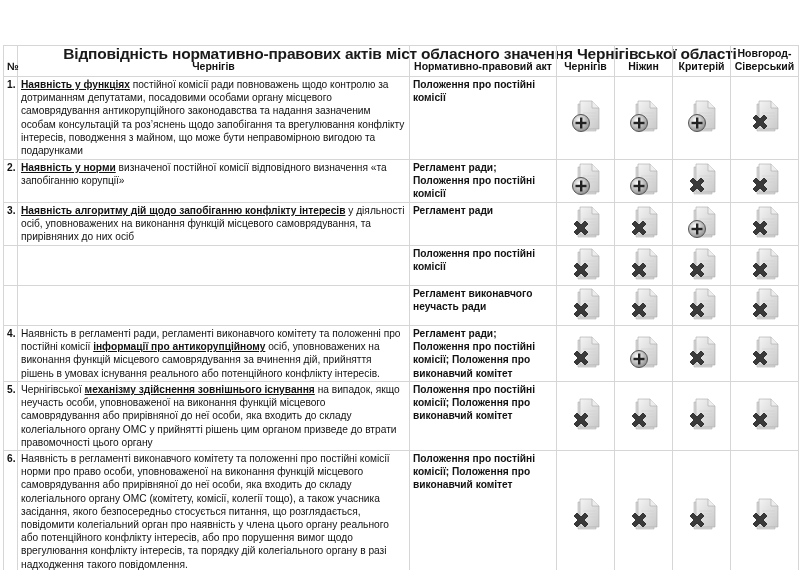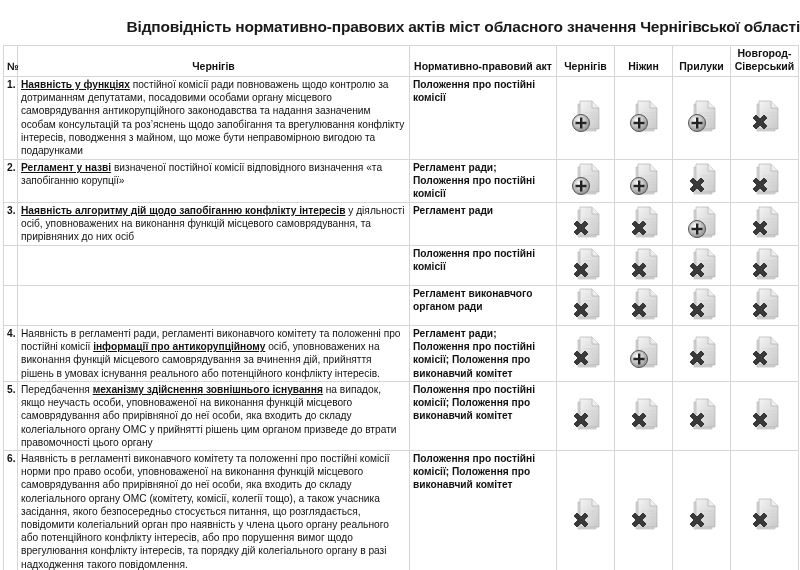--- a/index.html
+++ b/index.html
@@ -1,17 +1,17 @@
 <!DOCTYPE html>
 <html><head>
 <meta charset="utf-8">
 <style>
   html, body { margin: 0; padding: 0; background: #ffffff; }
   body { width: 800px; height: 570px; overflow: hidden; font-family: "Liberation Sans", sans-serif; color: #111; }
-  .title { text-align: right; font-size: 15.5px; font-weight: bold; line-height: 21px; padding-top: 16px; height: 44px; color: #1a1a1a; letter-spacing: -0.2px; }
+  .title { text-align: center; font-size: 15.5px; font-weight: bold; line-height: 21px; padding-top: 16px; height: 44px; color: #1a1a1a; letter-spacing: -0.2px; margin-top: 27px; }
   table { border-collapse: collapse; position: absolute; left: 3px; top: 45px; width: 795px; table-layout: fixed; }
   td, th { border: 1px solid #d6d6d6; vertical-align: top; font-size: 10.2px; line-height: 13.2px; padding: 1px 3px; }
   th { font-weight: bold; vertical-align: bottom; text-align: center; padding-bottom: 3px; font-size: 10.5px; line-height: 13px; }
   th.num { text-align: left; }
   td.num { font-weight: bold; padding-left: 3px; }
   td.act { font-weight: bold; }
   td.icon { text-align: center; vertical-align: middle; padding: 0; }
   b { font-weight: bold; text-decoration: underline; }
   .doc-icon { display: inline-block; width: 34px; height: 36px; position: relative; }
   .doc-icon svg { width: 34px; height: 36px; display: block; }
@@ -33,21 +33,21 @@
     <col style="width:58px">
     <col style="width:68px">
   </colgroup>
   <thead>
     <tr style="height:30px">
       <th class="num">№</th>
       <th>Чернігів</th>
       <th>Нормативно-правовий акт</th>
       <th>Чернігів</th>
       <th>Ніжин</th>
-      <th>Прилуки</th>
+      <th>Критерій</th>
       <th>Новгород-Сіверський</th>
     </tr>
   </thead>
   <tbody id="tbody">
       <tr style="height: 83px;">
     <td class="num">1.</td>
     <td><span></span><b>Наявність у функціях</b><span> постійної комісії ради повноважень щодо контролю за дотриманням депутатами, посадовими особами органу місцевого самоврядування антикорупційного законодавства та надання зазначеним особам консультацій та роз’яснень щодо запобігання та врегулювання конфлікту інтересів, поводження з майном, що може бути неправомірною вигодою та подарунками</span></td>
     <td class="act">Положення про постійні комісії</td>
     <td class="icon"><span class="doc-icon"><svg viewBox="0 0 34 36" xmlns="http://www.w3.org/2000/svg">
     <defs>
@@ -127,21 +127,21 @@
     <path d="M11 3 L23 3 L30 10 L30 31 L11 31 Z" fill="url(#pg)" stroke="#a9a9a9" stroke-width="0.6"></path>
     <path d="M23 3 L23 10 L30 10" fill="#eeeeee" stroke="#a9a9a9" stroke-width="0.6"></path>
     <line x1="14" y1="15" x2="27" y2="15" stroke="#d2d2d2" stroke-width="0.6"></line>
     <line x1="14" y1="18" x2="27" y2="18" stroke="#d2d2d2" stroke-width="0.6"></line>
     <line x1="14" y1="21" x2="27" y2="21" stroke="#d2d2d2" stroke-width="0.6"></line>
               <path d="M5 20 L8 17 L12 21 L16 17 L19 20 L15 24 L19 28 L16 31 L12 27 L8 31 L5 28 L9 24 Z" fill="#3a3a3a" stroke="#1e1e1e" stroke-width="0.8"></path>
             </svg></span></td>
   </tr>
       <tr style="height: 37px;">
     <td class="num">2.</td>
-    <td><span></span><b>Регламент у назві</b><span> визначеної постійної комісії відповідного визначення «та запобіганню корупції»</span></td>
+    <td><span></span><b>Наявність у норми</b><span> визначеної постійної комісії відповідного визначення «та запобіганню корупції»</span></td>
     <td class="act">Регламент ради; Положення про постійні комісії</td>
     <td class="icon"><span class="doc-icon"><svg viewBox="0 0 34 36" xmlns="http://www.w3.org/2000/svg">
     <defs>
       <linearGradient id="pg" x1="0" y1="0" x2="1" y2="1">
         <stop offset="0" stop-color="#f4f4f4"></stop>
                   <stop offset="1" stop-color="#c9c9c9"></stop>
       </linearGradient>
       <radialGradient id="bg" cx="0.4" cy="0.35" r="0.7">
         <stop offset="0" stop-color="#ffffff"></stop>
                   <stop offset="1" stop-color="#8a8a8a"></stop>
@@ -377,21 +377,21 @@
     <path d="M23 3 L23 10 L30 10" fill="#eeeeee" stroke="#a9a9a9" stroke-width="0.6"></path>
     <line x1="14" y1="15" x2="27" y2="15" stroke="#d2d2d2" stroke-width="0.6"></line>
     <line x1="14" y1="18" x2="27" y2="18" stroke="#d2d2d2" stroke-width="0.6"></line>
     <line x1="14" y1="21" x2="27" y2="21" stroke="#d2d2d2" stroke-width="0.6"></line>
               <path d="M5 20 L8 17 L12 21 L16 17 L19 20 L15 24 L19 28 L16 31 L12 27 L8 31 L5 28 L9 24 Z" fill="#3a3a3a" stroke="#1e1e1e" stroke-width="0.8"></path>
             </svg></span></td>
   </tr>
       <tr style="height: 38px;">
     <td class="num"></td>
     <td><span></span><b></b><span></span></td>
-    <td class="act">Регламент виконавчого органом ради</td>
+    <td class="act">Регламент виконавчого неучасть ради</td>
     <td class="icon"><span class="doc-icon"><svg viewBox="0 0 34 36" xmlns="http://www.w3.org/2000/svg">
     <defs>
       <linearGradient id="pg" x1="0" y1="0" x2="1" y2="1">
         <stop offset="0" stop-color="#f4f4f4"></stop>
                   <stop offset="1" stop-color="#c9c9c9"></stop>
       </linearGradient>
       <radialGradient id="bg" cx="0.4" cy="0.35" r="0.7">
         <stop offset="0" stop-color="#ffffff"></stop>
                   <stop offset="1" stop-color="#8a8a8a"></stop>
       </radialGradient>
@@ -540,21 +540,21 @@
     <path d="M11 3 L23 3 L30 10 L30 31 L11 31 Z" fill="url(#pg)" stroke="#a9a9a9" stroke-width="0.6"></path>
     <path d="M23 3 L23 10 L30 10" fill="#eeeeee" stroke="#a9a9a9" stroke-width="0.6"></path>
     <line x1="14" y1="15" x2="27" y2="15" stroke="#d2d2d2" stroke-width="0.6"></line>
     <line x1="14" y1="18" x2="27" y2="18" stroke="#d2d2d2" stroke-width="0.6"></line>
     <line x1="14" y1="21" x2="27" y2="21" stroke="#d2d2d2" stroke-width="0.6"></line>
               <path d="M5 20 L8 17 L12 21 L16 17 L19 20 L15 24 L19 28 L16 31 L12 27 L8 31 L5 28 L9 24 Z" fill="#3a3a3a" stroke="#1e1e1e" stroke-width="0.8"></path>
             </svg></span></td>
   </tr>
       <tr style="height: 65px;">
     <td class="num">5.</td>
-    <td><span>Передбачення </span><b>механізму здійснення зовнішнього існування</b><span> на випадок, якщо неучасть особи, уповноваженої на виконання функцій місцевого самоврядування або прирівняної до неї особи, яка входить до складу колегіального органу ОМС у прийнятті рішень цим органом призведе до втрати правомочності цього органу</span></td>
+    <td><span>Чернігівської </span><b>механізму здійснення зовнішнього існування</b><span> на випадок, якщо неучасть особи, уповноваженої на виконання функцій місцевого самоврядування або прирівняної до неї особи, яка входить до складу колегіального органу ОМС у прийнятті рішень цим органом призведе до втрати правомочності цього органу</span></td>
     <td class="act">Положення про постійні комісії; Положення про виконавчий комітет</td>
     <td class="icon"><span class="doc-icon"><svg viewBox="0 0 34 36" xmlns="http://www.w3.org/2000/svg">
     <defs>
       <linearGradient id="pg" x1="0" y1="0" x2="1" y2="1">
         <stop offset="0" stop-color="#f4f4f4"></stop>
                   <stop offset="1" stop-color="#c9c9c9"></stop>
       </linearGradient>
       <radialGradient id="bg" cx="0.4" cy="0.35" r="0.7">
         <stop offset="0" stop-color="#ffffff"></stop>
                   <stop offset="1" stop-color="#8a8a8a"></stop>

